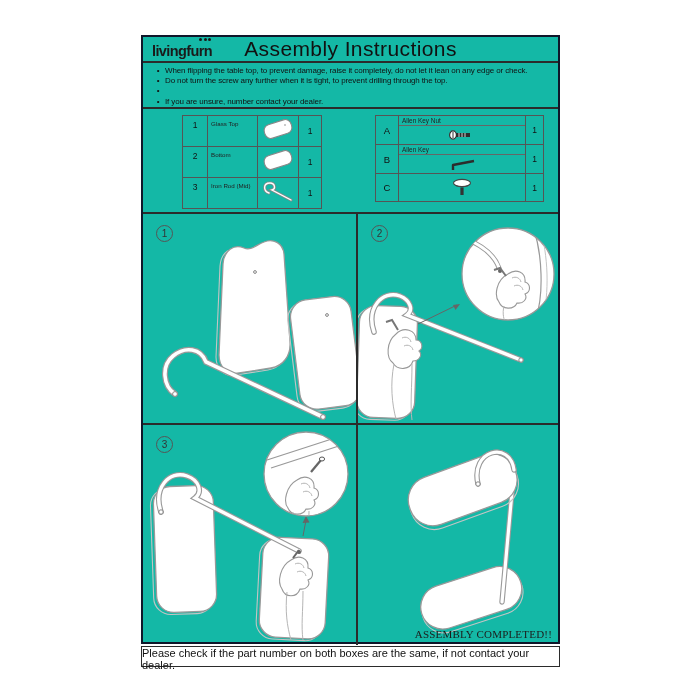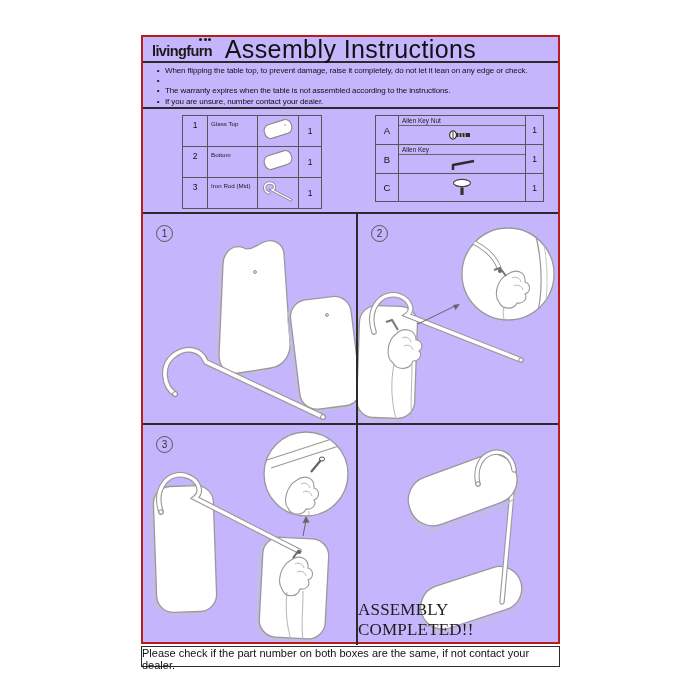--- a/index.html
+++ b/index.html
@@ -1,23 +1,23 @@
 <!DOCTYPE html>
 <html><head>
 <meta charset="utf-8">
 <style>
   html,body{margin:0;padding:0;background:#fff;}
   body{width:700px;height:700px;position:relative;font-family:"Liberation Sans",sans-serif;color:#111;}
-  .main-box{position:absolute;left:141px;top:35px;width:419px;height:609px;border:2px solid #b91c1c;box-sizing:border-box;background:#c4b5fd;}
+  .main-box{position:absolute;left:141px;top:35px;width:419px;height:609px;border:2px solid #0f172a;box-sizing:border-box;background:#14b8a6;}
   
   .header-row{height:26px;border-bottom:2px solid #2b2b2b;position:relative;box-sizing:border-box;}
   .logo{position:absolute;left:9px;top:6px;font-size:14.5px;font-weight:700;letter-spacing:-0.6px;color:#1a1a1a;}
   .logo-dots{position:absolute;top:-5px;right:1px;display:flex;gap:1.5px;}
   .logo-dots i{width:3px;height:3px;border-radius:50%;background:#1a1a1a;display:block;}
-  .sheet-title{position:absolute;left:0;right:0;top:0;bottom:0;display:flex;align-items:center;justify-content:center;font-size:25px;letter-spacing:0.4px;color:#111;}
+  .sheet-title{position:absolute;left:0;right:0;top:0;bottom:0;display:flex;align-items:center;justify-content:center;font-size:21px;letter-spacing:0.4px;color:#111;}
   
   .notes{border-bottom:2px solid #2b2b2b;box-sizing:border-box;height:46px;padding:3px 4px 2px 8px;}
   .notes ul{margin:0;padding:0;list-style:none;}
   .notes li{display:flex;font-size:8px;letter-spacing:-0.12px;line-height:10.2px;white-space:nowrap;color:#111;}
   .notes li .b{width:14px;flex:0 0 14px;text-align:center;}
   
   .parts{position:relative;height:105px;border-bottom:2px solid #2b2b2b;box-sizing:border-box;}
   table{border-collapse:collapse;}
   .ptable td{border:1px solid #555;padding:0;}
   .ptable{position:absolute;left:39px;top:6px;}
@@ -36,21 +36,21 @@
   .hw .hicon{display:flex;align-items:center;justify-content:center;height:18px;}
   .hw .hicon.tall{height:27px;}
   
   .steps{position:relative;height:431px;display:grid;grid-template-columns:215px 1fr;grid-template-rows:211px 1fr;}
   .quad{position:relative;box-sizing:border-box;overflow:hidden;}
   .quad.q1{border-right:2px solid #2b2b2b;border-bottom:2px solid #2b2b2b;}
   .quad.q2{border-bottom:2px solid #2b2b2b;}
   .quad.q3{border-right:2px solid #2b2b2b;}
   .step-badge{position:absolute;left:13px;top:11px;width:15px;height:15px;border:1.2px solid #555;border-radius:50%;display:flex;align-items:center;justify-content:center;font-size:10px;color:#333;z-index:2;}
   .art{position:absolute;left:0;top:0;width:100%;height:100%;}
-  .completed{position:absolute;right:6px;bottom:5px;font-family:"Liberation Serif",serif;font-size:17px;letter-spacing:0.2px;color:#1c1c1c;z-index:2;}
+  .completed{position:absolute;right:6px;bottom:5px;font-family:"Liberation Serif",serif;font-size:11px;letter-spacing:0.2px;color:#1c1c1c;z-index:2;}
   
   .footer-box{position:absolute;left:141px;top:646px;width:419px;height:21px;border:1.5px solid #2b2b2b;box-sizing:border-box;display:flex;align-items:flex-start;justify-content:center;font-size:11px;color:#111;background:#fff;}
 </style>
 </head>
 <body>
 
 <div class="main-box">
 
   <div class="header-row">
     <div class="logo">
@@ -65,24 +65,24 @@
   </div>
 
   <div class="notes">
     <ul>
       <li>
           <span class="b">•</span>
           <span>When flipping the table top, to prevent damage, raise it completely, do not let it lean on any edge or check.</span>
         </li>
       <li>
           <span class="b">•</span>
+          <span>Do not turn the screw any further when it is tight, to prevent drilling through the top.</span>
         </li>
       <li>
           <span class="b">•</span>
-          <span>The warranty expires when the table is not assembled according to the instructions.</span>
         </li>
       <li>
           <span class="b">•</span>
           <span>If you are unsure, number contact your dealer.</span>
         </li>
     </ul>
   </div>
 
   <div class="parts">
     <table class="ptable">

